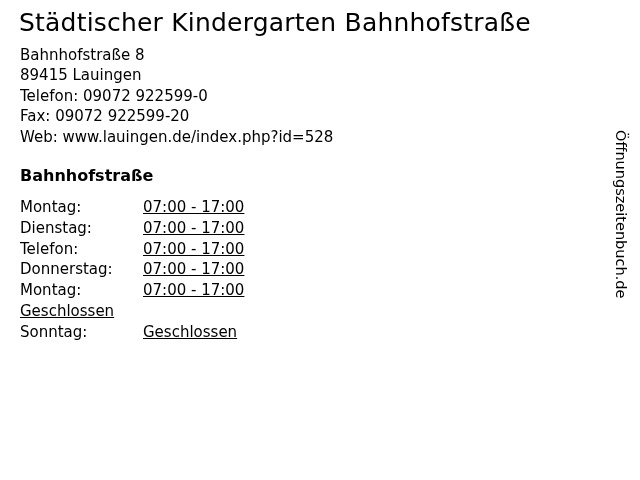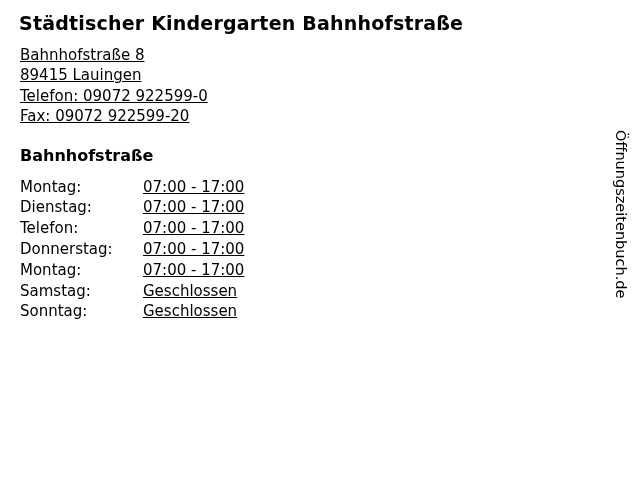--- a/index.html
+++ b/index.html
@@ -14,34 +14,33 @@
   .page {
     position: relative;
     width: 640px;
     height: 480px;
     background: #ffffff;
   }
   .content {
     padding: 12px 0 0 20px;
   }
   .title {
-    font-size: 19px;
-    font-weight: bold;
+    font-size: 25px;
+    font-weight: normal;
     line-height: 22px;
     letter-spacing: 0.2px;
     margin-left: -1px;
   }
   .contact-block {
     margin-top: 11px;
     font-size: 15px;
     line-height: 20.4px;
   }
   .contact-block div {
     white-space: nowrap;
-    text-decoration: underline;
   }
   .hours-heading {
     margin-top: 19px;
     font-size: 16px;
     font-weight: bold;
     line-height: 20px;
   }
   .hours-list {
     margin-top: 11px;
     font-size: 15px;
@@ -75,20 +74,21 @@
 <div class="page">
   <div class="content">
 
     <h1 class="title">Städtischer Kindergarten Bahnhofstraße</h1>
 
     <div class="contact-block">
       <div>Bahnhofstraße 8</div>
       <div>89415 Lauingen</div>
       <div>Telefon: 09072 922599-0</div>
       <div>Fax: 09072 922599-20</div>
+      <div>Web: www.lauingen.de/index.php?id=528</div>
     </div>
 
     <h2 class="hours-heading">Bahnhofstraße</h2>
 
     <div class="hours-list">
       <div class="hours-row">
         <span class="hours-day">Montag:</span>
         <span class="hours-value">07:00 - 17:00</span>
       </div>
       <div class="hours-row">
@@ -101,21 +101,20 @@
       </div>
       <div class="hours-row">
         <span class="hours-day">Donnerstag:</span>
         <span class="hours-value">07:00 - 17:00</span>
       </div>
       <div class="hours-row">
         <span class="hours-day">Montag:</span>
         <span class="hours-value">07:00 - 17:00</span>
       </div>
       <div class="hours-row">
-        <span class="hours-day">Samstag:</span>
         <span class="hours-value">Geschlossen</span>
       </div>
       <div class="hours-row">
         <span class="hours-day">Sonntag:</span>
         <span class="hours-value">Geschlossen</span>
       </div>
     </div>
 
   </div>
 

